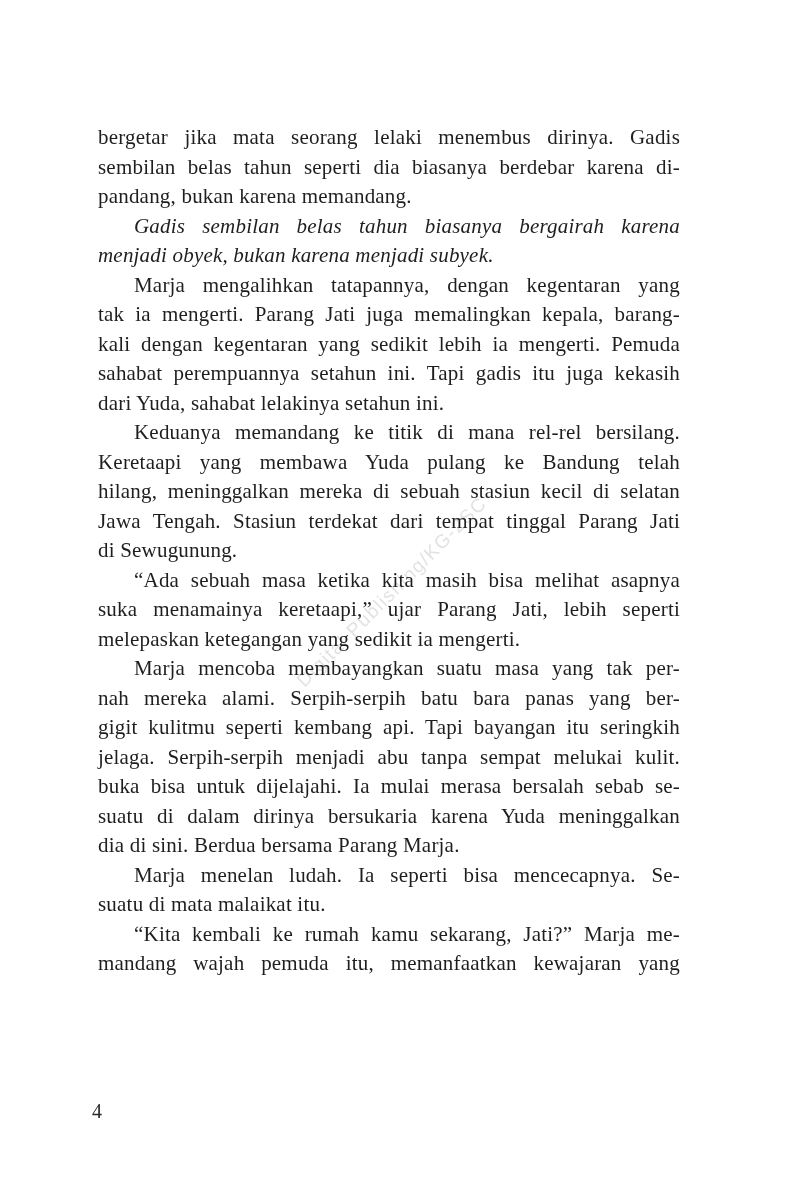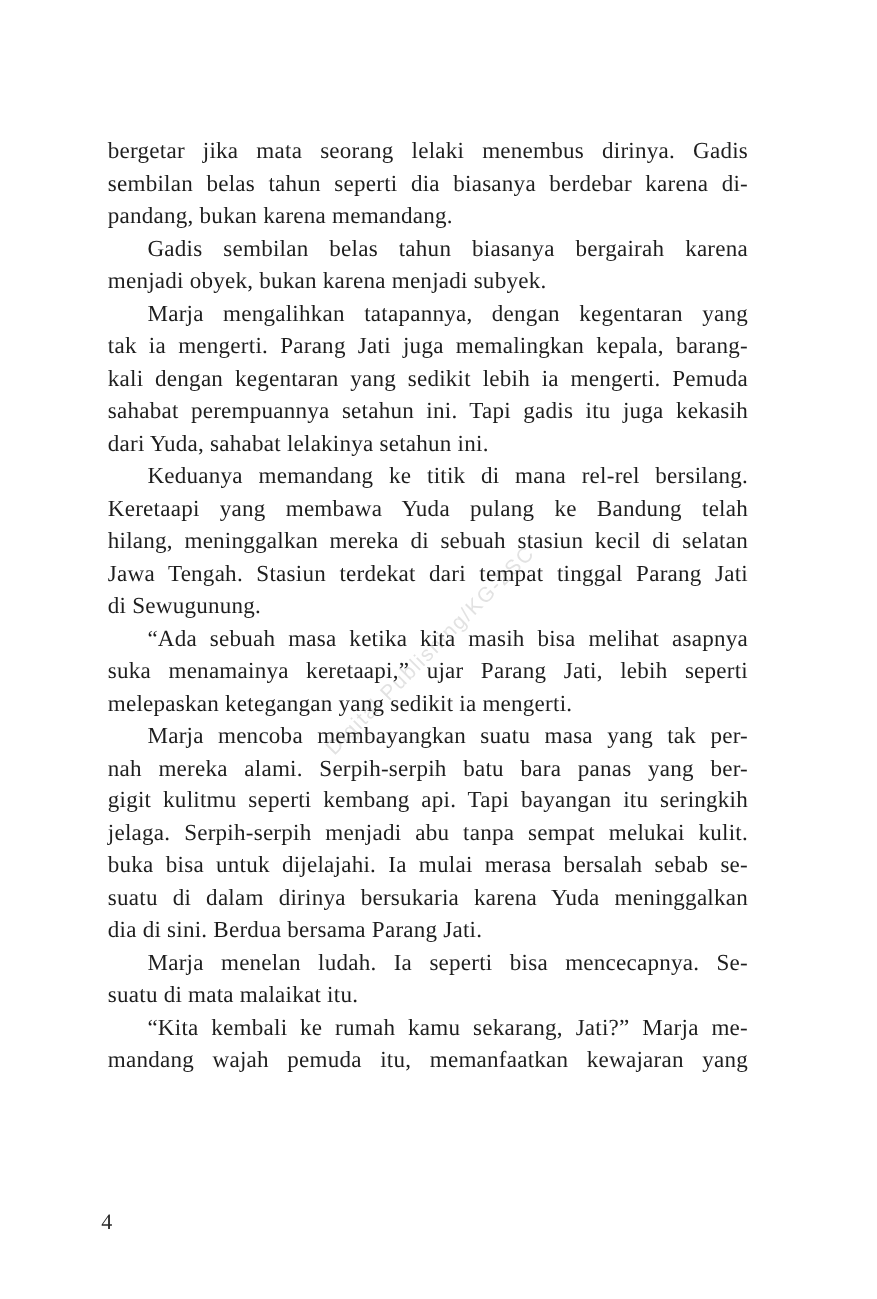--- a/index.html
+++ b/index.html
@@ -53,20 +53,21 @@
     overflow: visible;
   }
   .line.endp {
     text-align: right;
     text-align-last: left;
   }
   .line.indent {
     padding-left: 36px;
   }
   .line.italic {
+    font-style: italic;
   }
   .page-number {
     position: absolute;
     left: 92px;
     top: 1100px;
     font-size: 20px;
     color: #2a2a2a;
     z-index: 1;
   }
 </style>
@@ -94,21 +95,21 @@
       <div class="line endp">di Sewugunung.</div>
       <div class="line indent">“Ada sebuah masa ketika kita masih bisa melihat asapnya</div>
       <div class="line">suka menamainya keretaapi,” ujar Parang Jati, lebih seperti</div>
       <div class="line endp">melepaskan ketegangan yang sedikit ia mengerti.</div>
       <div class="line indent">Marja mencoba membayangkan suatu masa yang tak per-</div>
       <div class="line">nah mereka alami. Serpih-serpih batu bara panas yang ber-</div>
       <div class="line">gigit kulitmu seperti kembang api. Tapi bayangan itu seringkih</div>
       <div class="line">jelaga. Serpih-serpih menjadi abu tanpa sempat melukai kulit.</div>
       <div class="line">buka bisa untuk dijelajahi. Ia mulai merasa bersalah sebab se-</div>
       <div class="line">suatu di dalam dirinya bersukaria karena Yuda meninggalkan</div>
-      <div class="line endp">dia di sini. Berdua bersama Parang Jati.</div>
+      <div class="line endp">dia di sini. Berdua bersama Parang Marja.</div>
       <div class="line indent">Marja menelan ludah. Ia seperti bisa mencecapnya. Se-</div>
       <div class="line endp">suatu di mata malaikat itu.</div>
       <div class="line indent">“Kita kembali ke rumah kamu sekarang, Jati?” Marja me-</div>
       <div class="line">mandang wajah pemuda itu, memanfaatkan kewajaran yang</div>
     </div>
 
   <div class="page-number">4</div>
 </div>
 
 </body></html>

